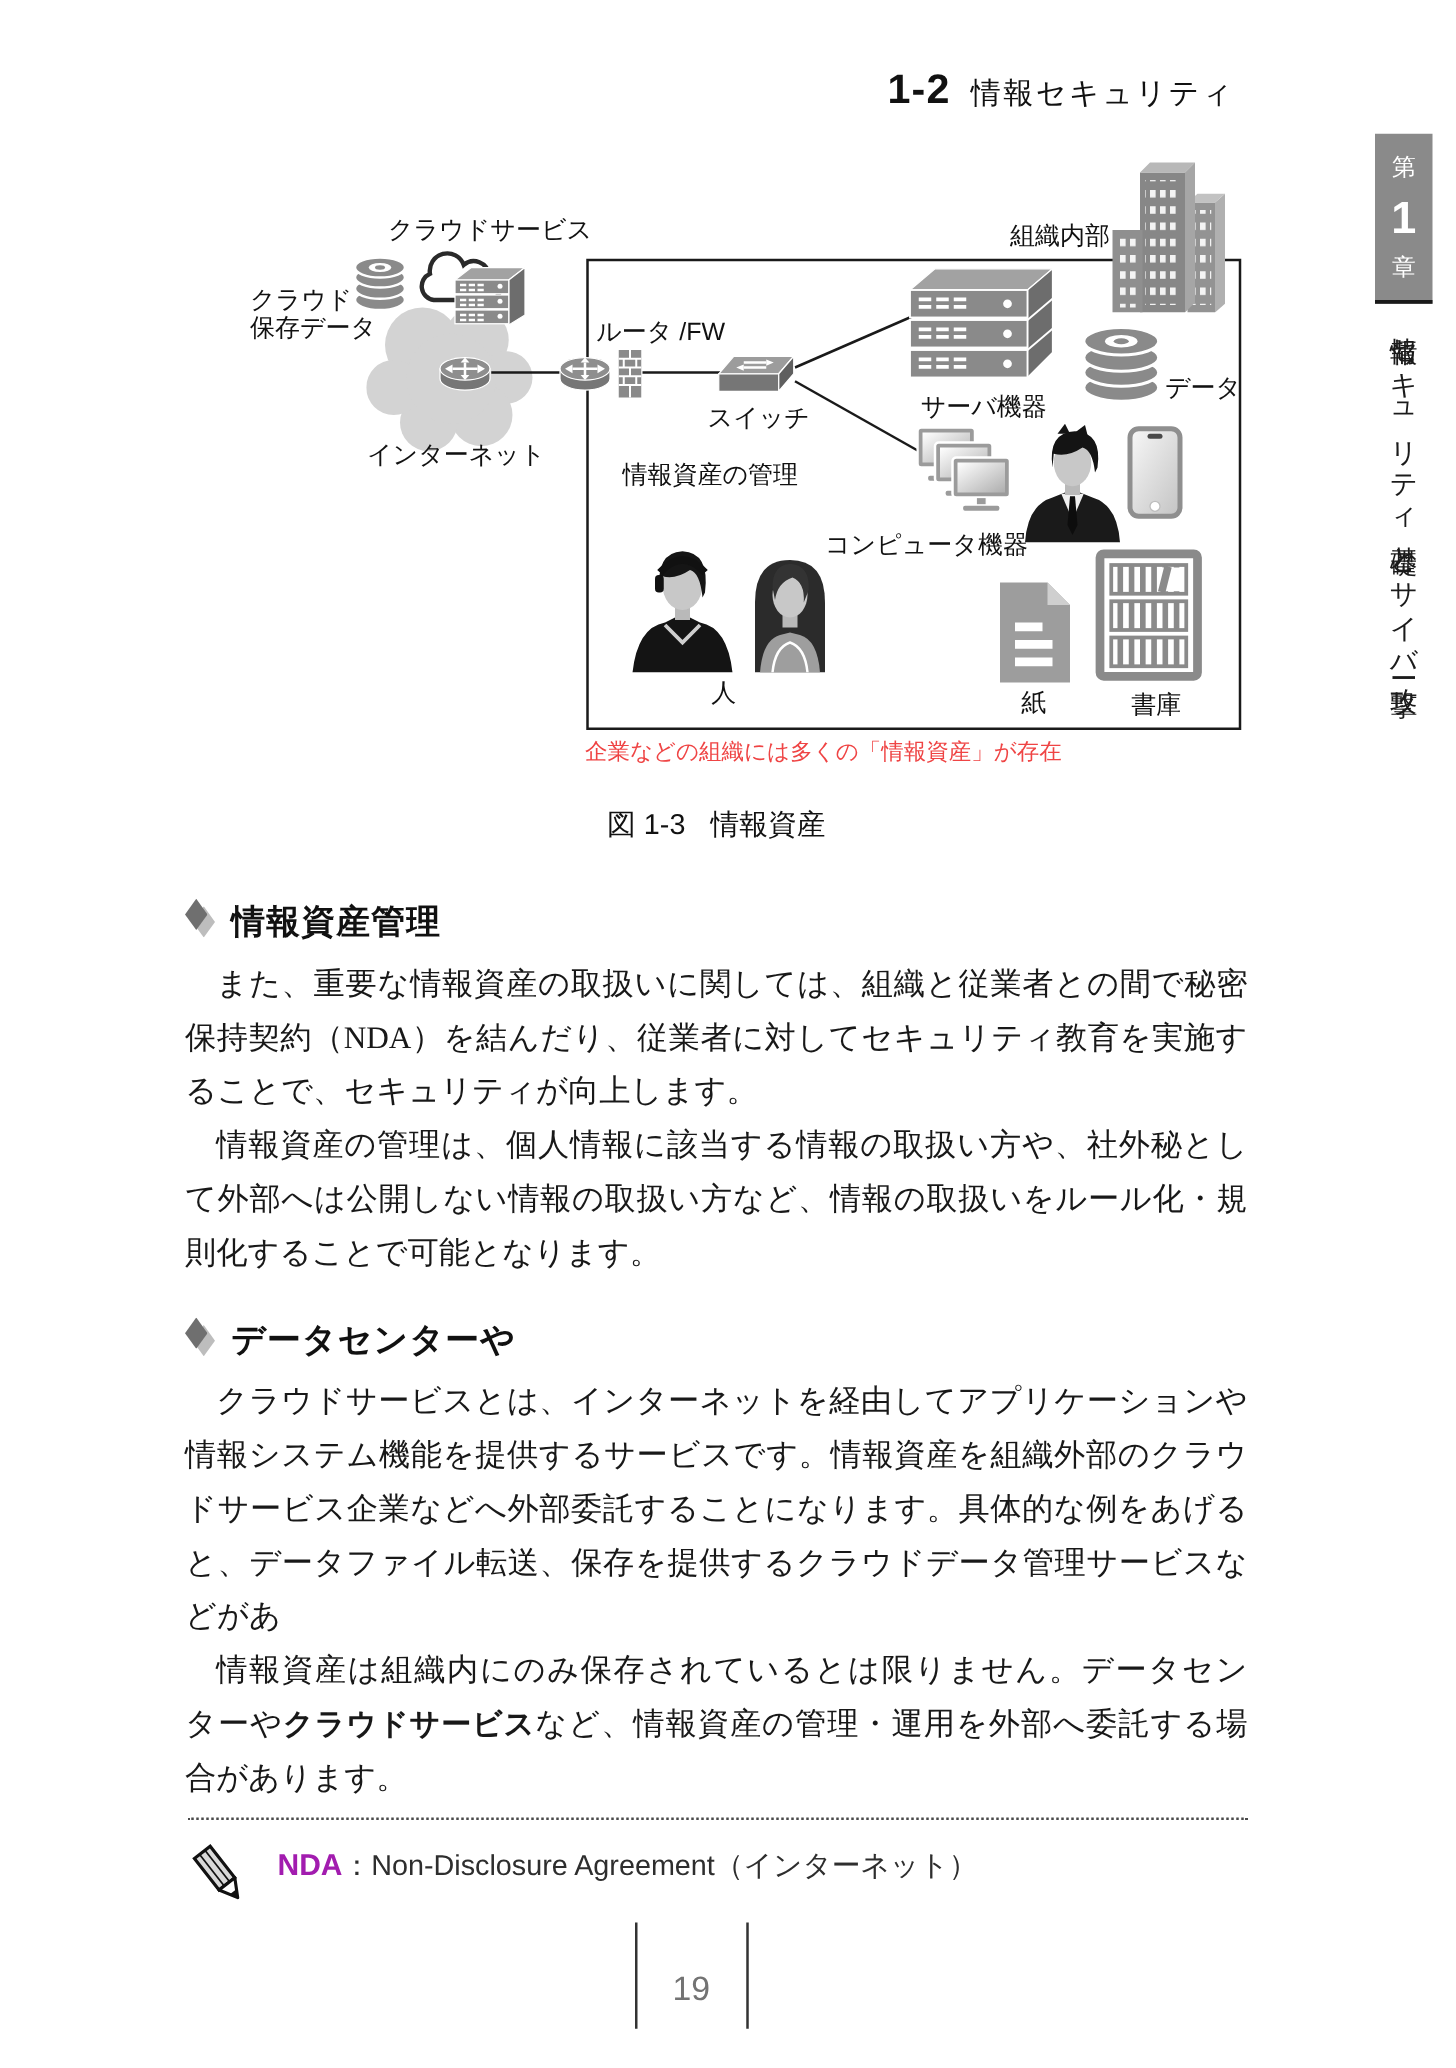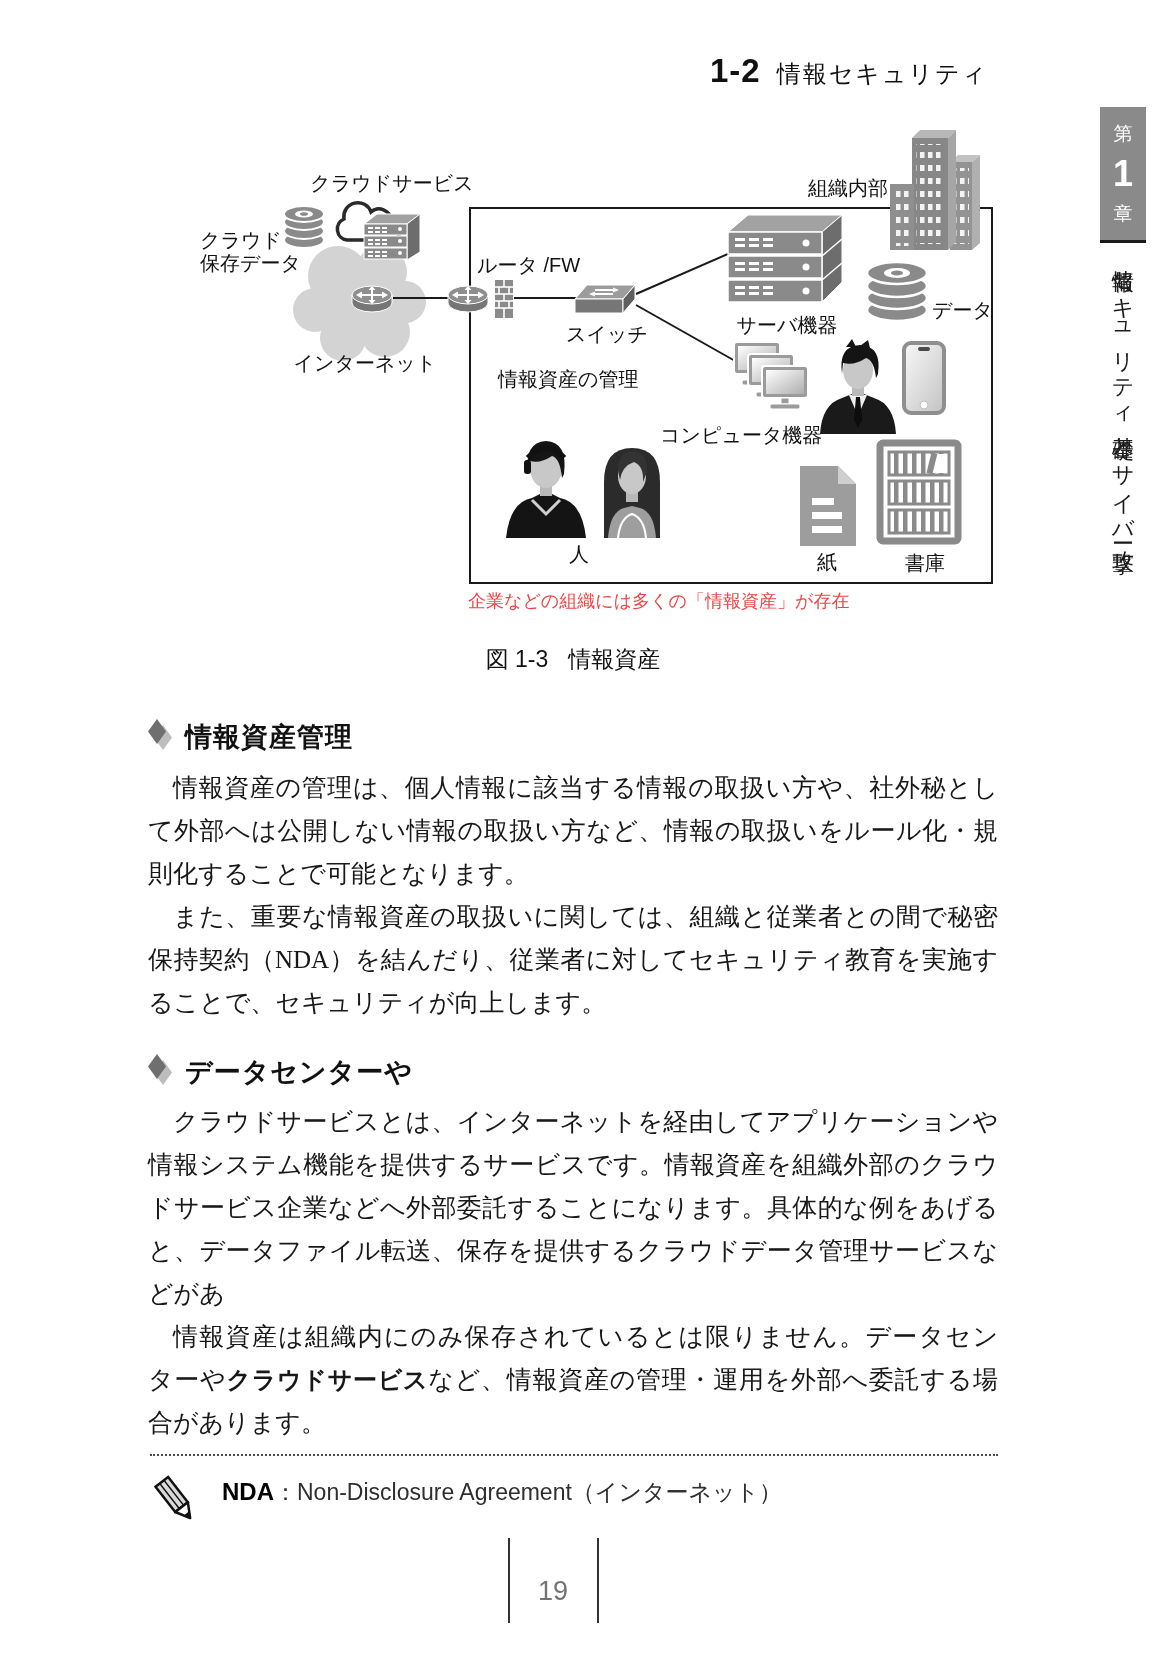--- a/index.html
+++ b/index.html
@@ -42,21 +42,21 @@
   .dia::before{content:"";position:absolute;left:0;top:0;width:18px;height:25px;background:#6f6f6f;
     clip-path:polygon(50% 0,100% 50%,50% 100%,0 50%);z-index:1}
   .paras{position:absolute;width:850px}
   .paras p{font-family:"Liberation Serif","DejaVu Serif",serif;font-size:25px;line-height:43px;
     color:#181818;text-align:justify;text-indent:25px;line-break:strict}
   .bold-got{font-family:"Liberation Sans","DejaVu Sans",sans-serif;font-weight:bold;font-size:24px}
 
   
   .dotted{position:absolute;left:150px;top:1454px;width:848px;border-top:2px dotted #4a4a4a}
   .fn-text{position:absolute;left:222px;top:1477px;font-size:23px;color:#2e2e2e;white-space:nowrap}
-  .fn-term{font-weight:bold;font-size:24px;color:#000000}
+  .fn-term{font-weight:bold;font-size:24px;color:#a21caf}
 
   
   .pgbar{position:absolute;top:1538px;height:85px;border-left:2px solid #333}
   .pgnum{position:absolute;left:508px;top:1576px;width:90px;text-align:center;font-size:27px;color:#737373}
 </style>
 </head>
 <body>
 
 <div class="page">
 
@@ -368,22 +368,22 @@
   </div>
 
   <div id="main">
 
     <div class="sec-h" style="top:719px">
       <span class="dia"></span>
       <span>情報資産管理</span>
     </div>
 
     <div class="paras" style="top:766px">
+      <p>また、重要な情報資産の取扱いに関しては、組織と従業者との間で秘密保持契約（NDA）を結んだり、従業者に対してセキュリティ教育を実施することで、セキュリティが向上します。</p>
       <p>情報資産の管理は、個人情報に該当する情報の取扱い方や、社外秘として外部へは公開しない情報の取扱い方など、情報の取扱いをルール化・規則化することで可能となります。</p>
-      <p>また、重要な情報資産の取扱いに関しては、組織と従業者との間で秘密保持契約（NDA）を結んだり、従業者に対してセキュリティ教育を実施することで、セキュリティが向上します。</p>
     </div>
 
     <div class="sec-h" style="top:1054px">
       <span class="dia"></span>
       <span>データセンターや</span>
     </div>
 
     <div class="paras" style="top:1100px">
       <p>クラウドサービスとは、インターネットを経由してアプリケーションや情報システム機能を提供するサービスです。情報資産を組織外部のクラウドサービス企業などへ外部委託することになります。具体的な例をあげると、データファイル転送、保存を提供するクラウドデータ管理サービスなどがあ</p>
       <p><span>情報資産は組織内にのみ保存されているとは限りません。データセンターや</span><span class="bold-got">クラウドサービス</span><span>など、情報資産の管理・運用を外部へ委託する場合があります。</span></p>

